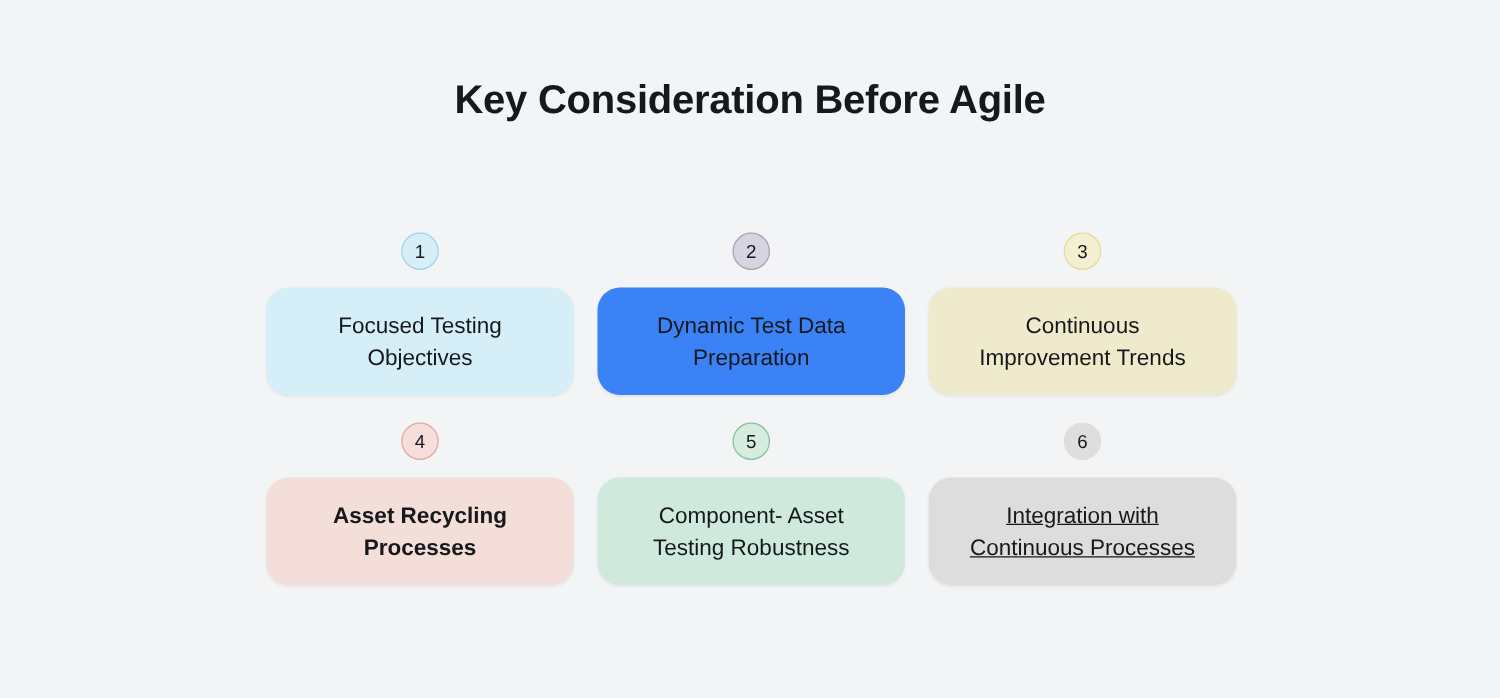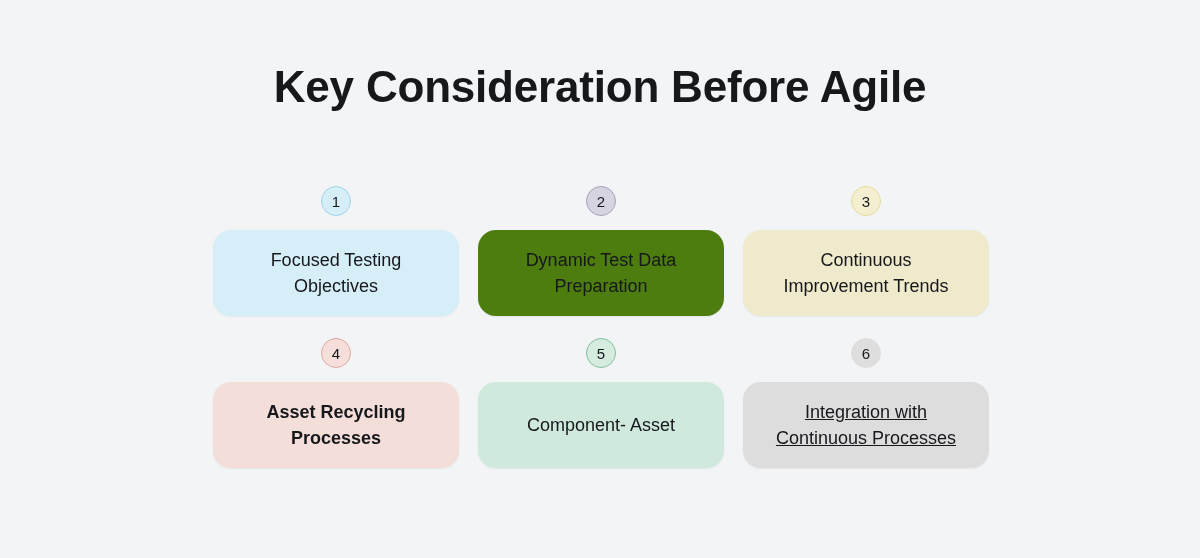--- a/index.html
+++ b/index.html
@@ -20,21 +20,21 @@
     height: 558px;
     box-sizing: border-box;
   }
 
   .title {
     position: absolute;
     left: 0;
     top: 62px;
     width: 1200px;
     text-align: center;
-    font-size: 44px;
+    font-size: 32px;
     font-weight: bold;
     color: #16181c;
     line-height: 1.12;
     letter-spacing: -0.2px;
   }
   .title-line {
     display: block;
   }
 
   .grid {
@@ -88,21 +88,21 @@
     line-height: 1.45;
     color: #16181c;
     box-shadow: 0 1px 2px rgba(24, 28, 36, 0.06);
   }
 
   
   .v-blue   .badge { background: #d6eef8; border-color: #9fd4e8; }
   .v-blue   .card  { background: #d6eef8; }
 
   .v-purple .badge { background: #d6d4e0; border-color: #a8a2b8; }
-  .v-purple .card  { background: #4d7c0f; }
+  .v-purple .card  { background: #3b82f6; }
 
   .v-yellow .badge { background: #f3efd0; border-color: #e5dc9a; }
   .v-yellow .card  { background: #eeeacb; }
 
   .v-pink   .badge { background: #f6dedb; border-color: #dfa9a4; }
   .v-pink   .card  { background: #f4ded9; font-weight: bold; }
 
   .v-green  .badge { background: #d5ecdf; border-color: #86bfa0; }
   .v-green  .card  { background: #cfe9dd; }
 
@@ -164,20 +164,21 @@
             <span>Processes</span>
           </span>
         </div>
       </div>
 
       <div class="cell v-green">
         <div class="badge">5</div>
         <div class="card">
           <span>
             <span>Component- Asset</span><br>
+            <span>Testing Robustness</span>
           </span>
         </div>
       </div>
 
       <div class="cell v-gray">
         <div class="badge">6</div>
         <div class="card">
           <span>
             <span>Integration with</span><br>
             <span>Continuous Processes</span>

